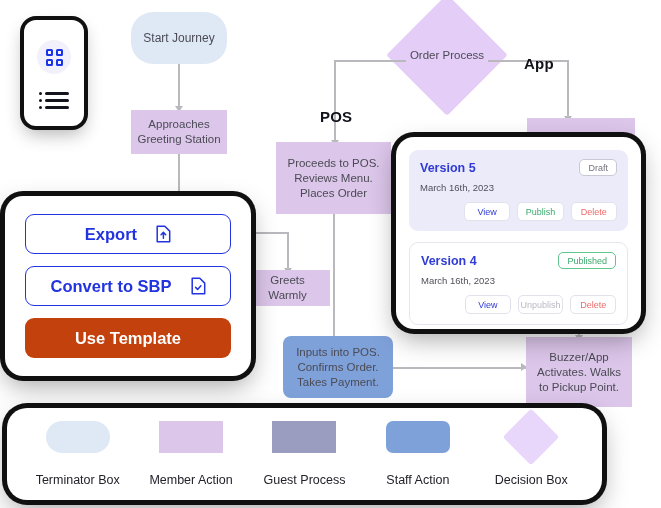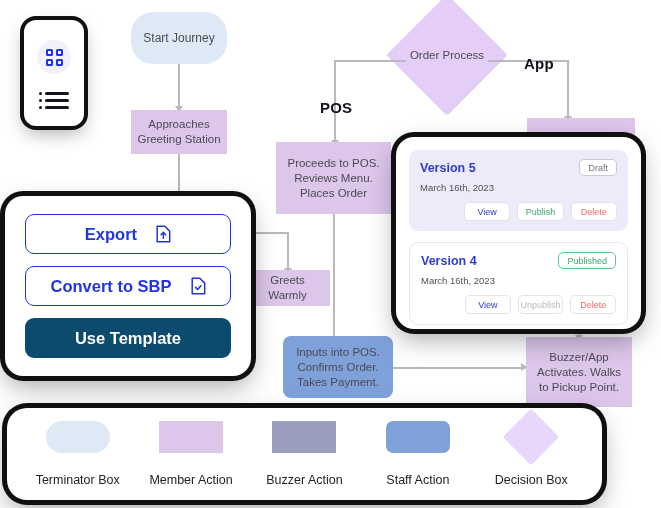--- a/index.html
+++ b/index.html
@@ -54,21 +54,21 @@
   .dev-list .bar{height:2.6px;background:#14141c;border-radius:2px;flex:1;}
 
   
   #export-panel{left:5px;top:196px;width:246px;height:180px;}
   .exp-inner{position:absolute;inset:0;padding:18px 20px;box-sizing:border-box;
       display:flex;flex-direction:column;justify-content:space-between;}
   .exp-btn{height:40px;border-radius:9px;display:flex;align-items:center;
       justify-content:center;gap:19px;font-weight:bold;font-size:16.5px;
       box-sizing:border-box;}
   .exp-outline{border:1.6px solid #2233e0;color:#2233e0;background:#fff;}
-  .exp-solid{background:#0c4a6e;color:#fff;}
+  .exp-solid{background:#c2410c;color:#fff;}
   .doc-ico{width:15px;height:18px;position:relative;display:inline-block;}
 
   
   #versions-panel{left:396px;top:137px;width:245px;height:192px;}
   .ver-inner{position:absolute;inset:0;padding:13px 13px;box-sizing:border-box;
       display:flex;flex-direction:column;gap:11px;}
   .ver-card{border-radius:9px;padding:9px 11px 10px 11px;box-sizing:border-box;}
   .ver-card.draft{background:#ecebfa;}
   .ver-card.pub{background:#fff;border:1px solid #e6e6ef;}
   .ver-head{display:flex;align-items:center;justify-content:space-between;}
@@ -123,21 +123,21 @@
     <div class="diamond" style="left:404px;top:12px;width:86px;height:86px;">
       <div class="dshape"></div>
       <div class="dtext">
         <span>Order Process</span>
       </div>
     </div>
 
     <div class="conn h" style="left:334px;top:60px;width:72px;"></div>
     <div class="conn v" style="left:334px;top:60px;height:82px;"></div>
     <div class="arrow" style="left:331px;top:140px;"></div>
-    <div class="edgelabel" style="left:320px;top:99px;">
+    <div class="edgelabel" style="left:320px;top:108px;">
       <span>POS</span>
     </div>
 
     <div class="conn h" style="left:488px;top:60px;width:80px;"></div>
     <div class="conn v" style="left:567px;top:60px;height:58px;"></div>
     <div class="arrow" style="left:564px;top:116px;"></div>
     <div class="edgelabel" style="left:524px;top:55px;">
       <span>App</span>
     </div>
 
@@ -268,21 +268,21 @@
         <span class="leg-label">Terminator Box</span>
       </div>
 
       <div class="leg-item">
         <span class="leg-swatch sw-member"></span>
         <span class="leg-label">Member Action</span>
       </div>
 
       <div class="leg-item">
         <span class="leg-swatch sw-guest"></span>
-        <span class="leg-label">Buzzer Action</span>
+        <span class="leg-label">Guest Process</span>
       </div>
 
       <div class="leg-item">
         <span class="leg-swatch sw-staff"></span>
         <span class="leg-label">Staff Action</span>
       </div>
 
       <div class="leg-item">
         <span class="sw-dec"></span>
         <span class="leg-label">Decision Box</span>

